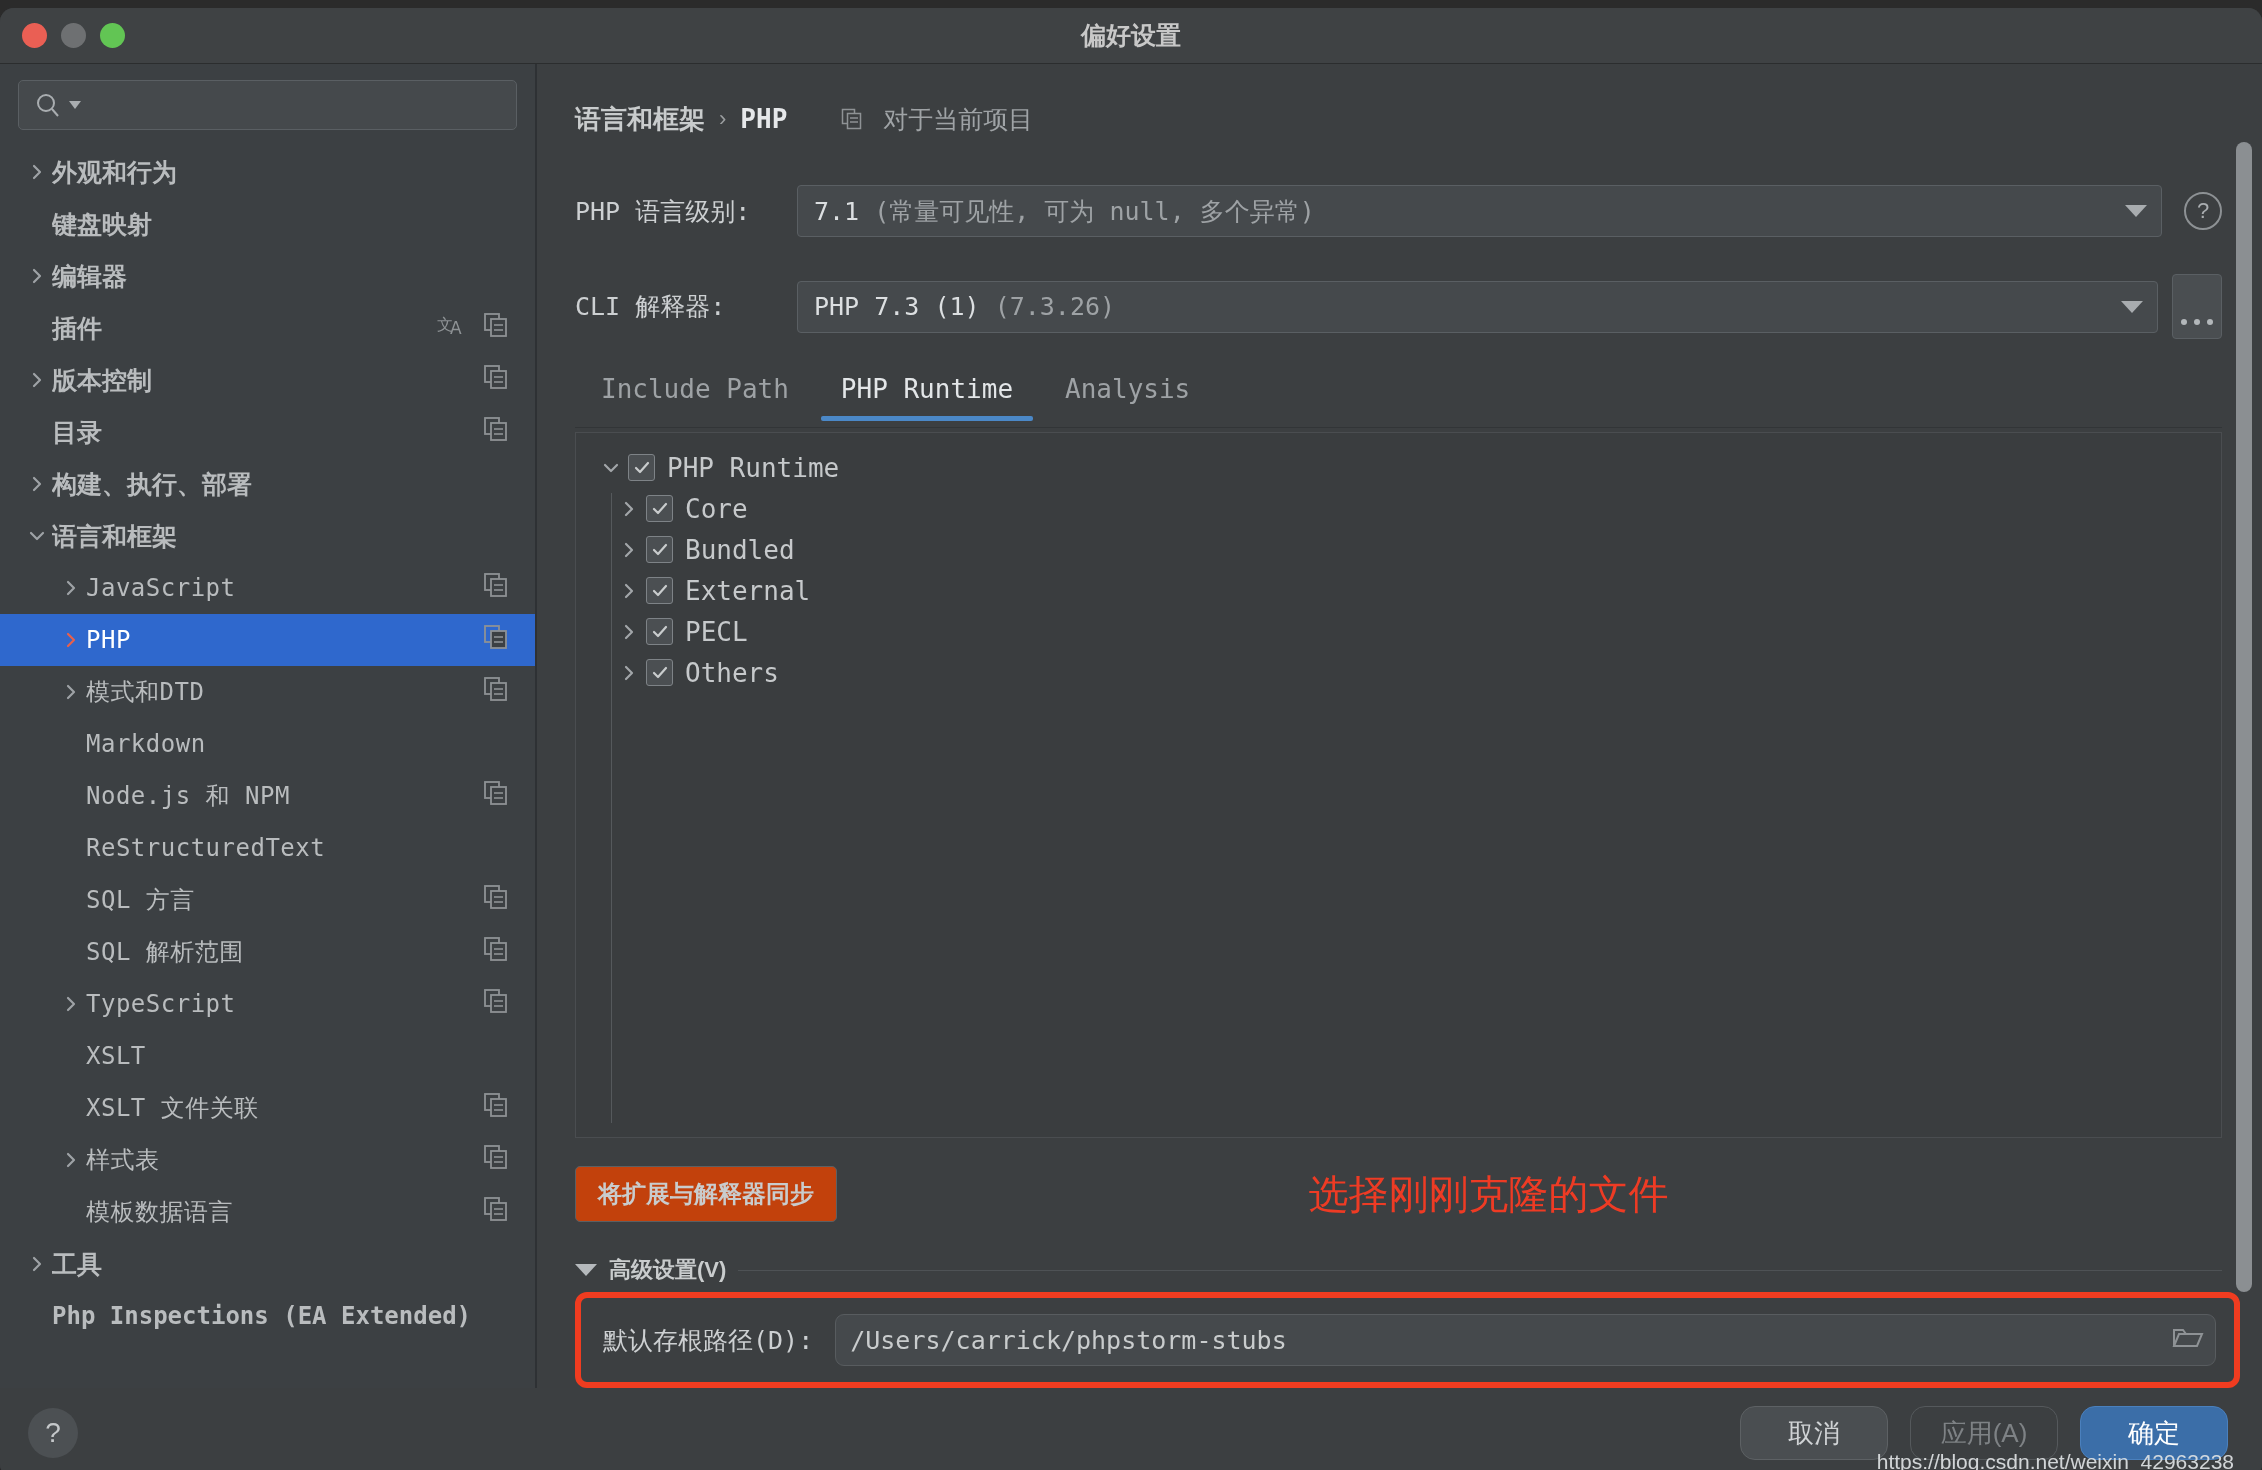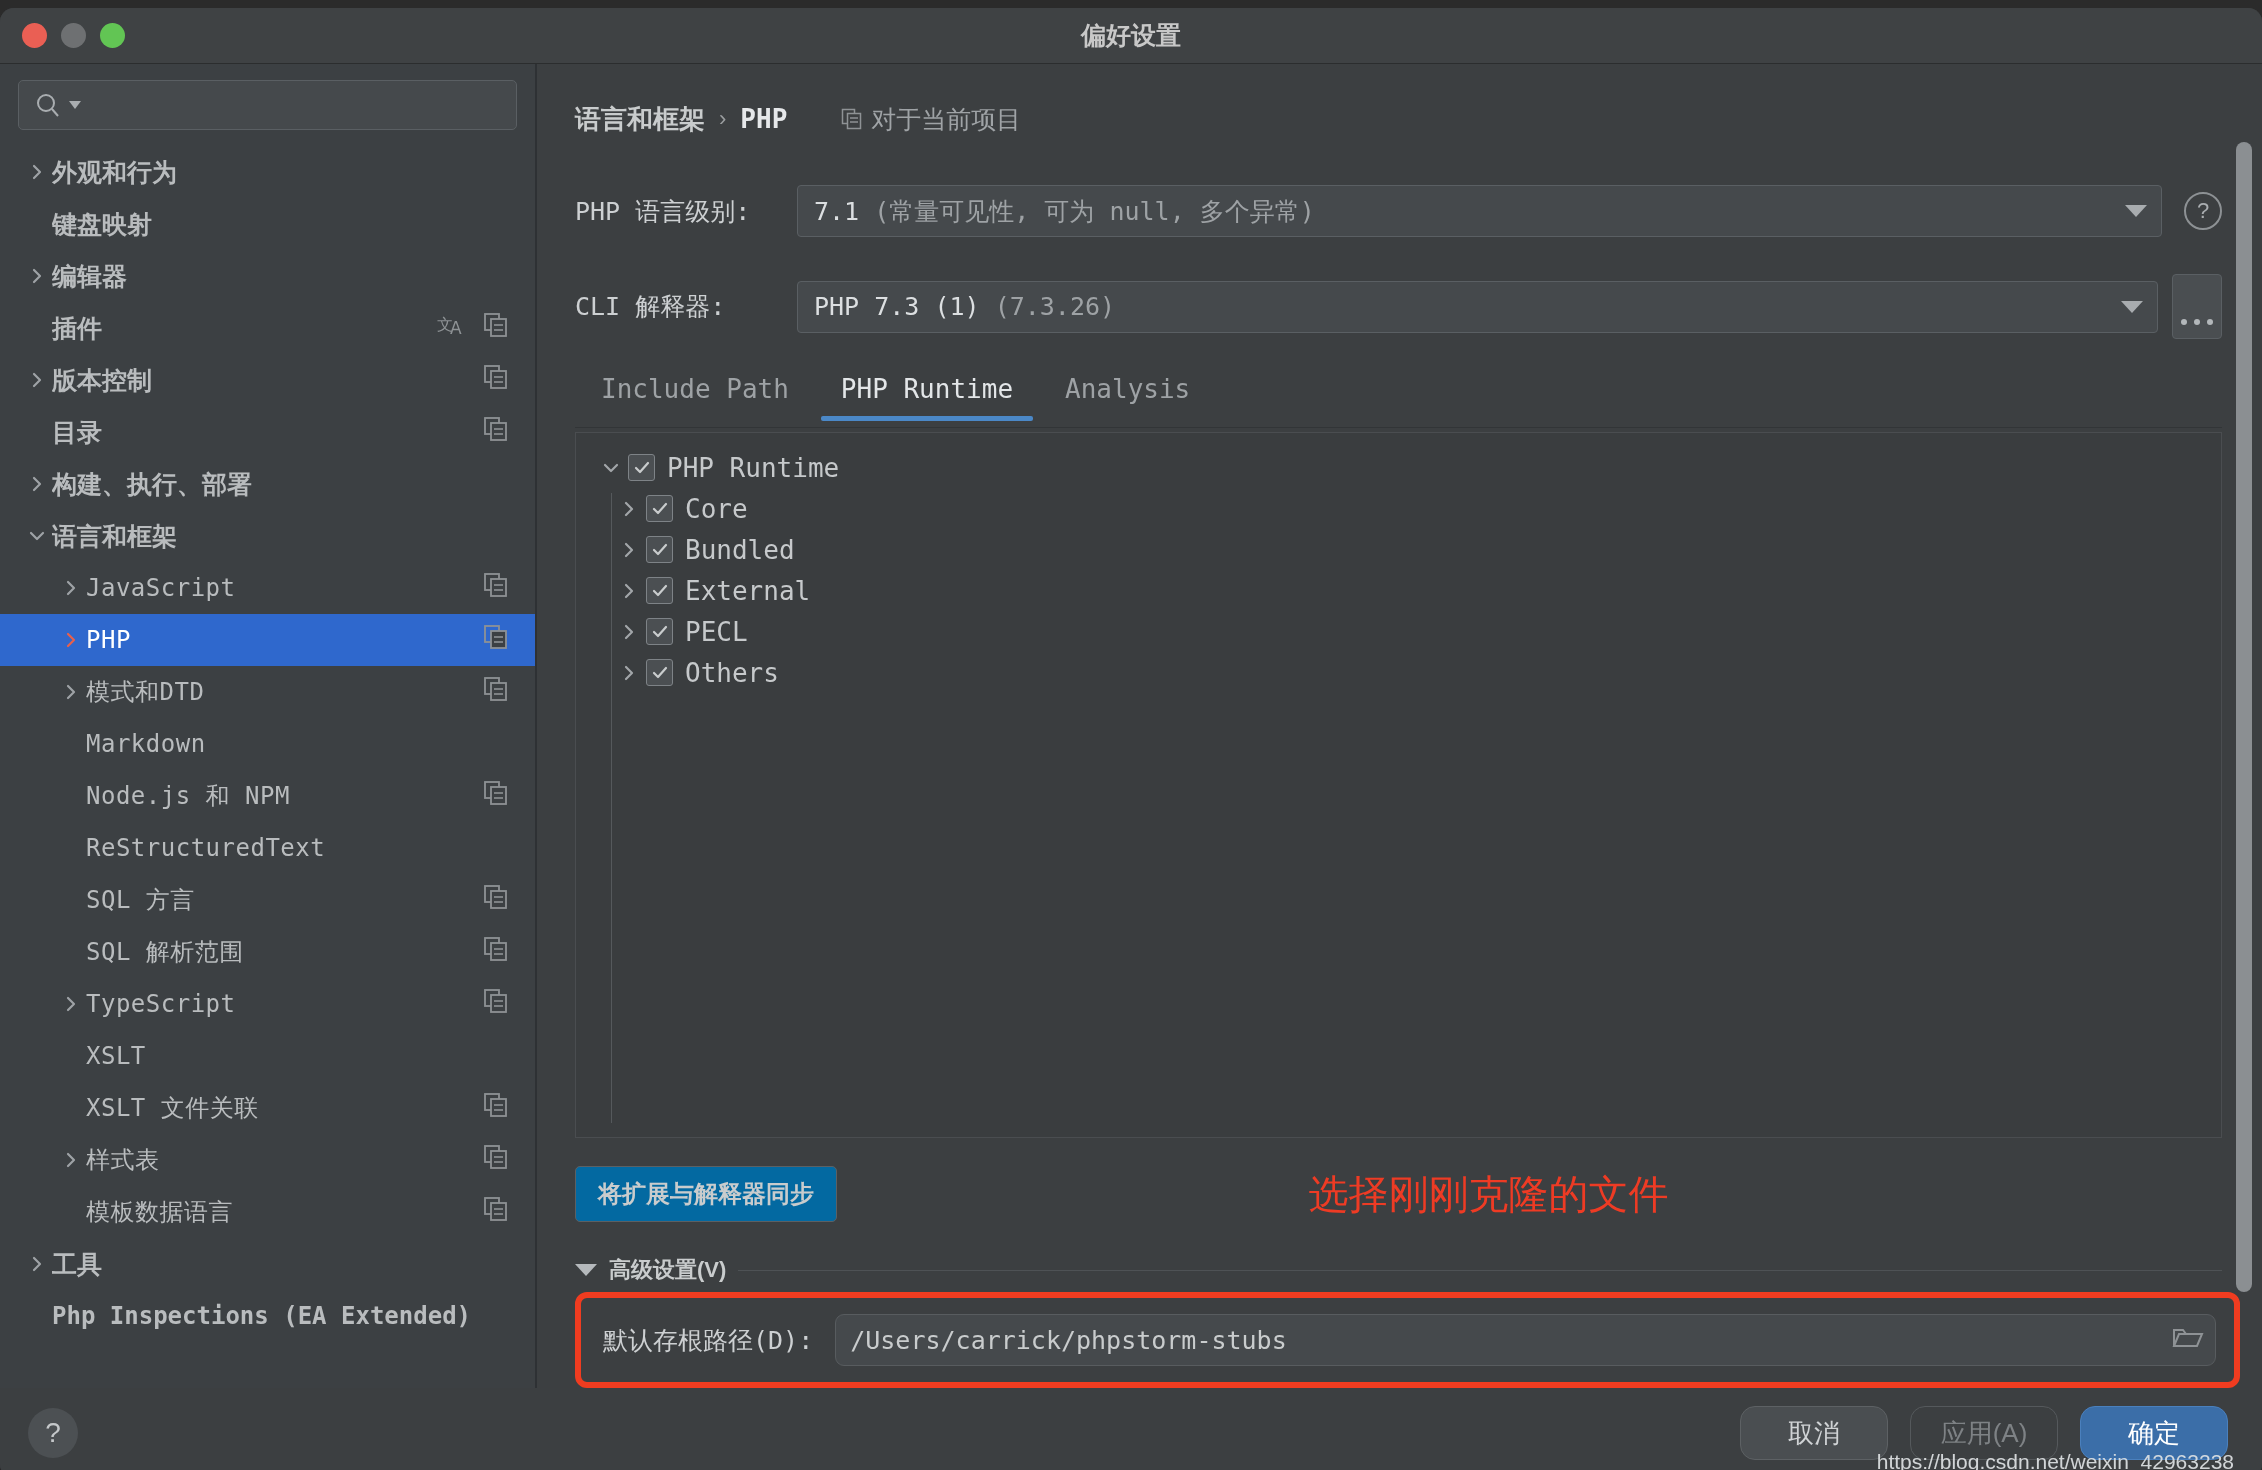--- a/index.html
+++ b/index.html
@@ -62,21 +62,21 @@
   .node.selected .chev{color:#e8604c;}
   .node .act{position:absolute;right:26px;top:0;height:52px;display:flex;align-items:center;gap:16px;}
   .node.bold-latin .lbl{font-family:"DejaVu Sans Mono","Liberation Mono",monospace;font-size:24px;font-weight:bold;}
   
   .main{flex:1 1 auto;display:flex;flex-direction:column;min-width:0;background:#3c3f41;position:relative;}
   .mainscroll{flex:1 1 auto;min-height:0;padding:0 40px 0 38px;display:flex;flex-direction:column;}
   .crumbs{display:flex;align-items:center;height:58px;flex:0 0 58px;padding-top:26px;gap:14px;}
   .crumbs .c1{color:#c9cccd;font-size:26px;font-weight:bold;}
   .crumbs .sep{color:#9a9d9f;font-size:22px;}
   .crumbs .c2{color:#e6e8ea;font-size:26px;font-weight:bold;font-family:"DejaVu Sans Mono","Liberation Mono",monospace;}
-  .crumbs .proj{display:flex;align-items:center;gap:8px;margin-left:40px;color:#9fa3a6;font-size:25px;}
+  .crumbs .proj{display:flex;align-items:center;gap:20px;margin-left:40px;color:#9fa3a6;font-size:25px;}
   .row{display:flex;align-items:center;margin-top:37px;flex:0 0 auto;}
   .row .lab{color:#cdd0d2;font-size:25px;font-family:"DejaVu Sans Mono","Liberation Mono",monospace;width:222px;flex:0 0 222px;}
   .combo{
     flex:1 1 auto;height:50px;background:#45494c;border:1px solid #5a5f63;border-radius:4px;
     display:flex;align-items:center;padding:0 12px 0 16px;position:relative;
   }
   .combo .val{
     font-family:"DejaVu Sans Mono","Liberation Mono",monospace;font-size:25px;color:#dcdfe1;
     white-space:nowrap;overflow:hidden;
   }
@@ -115,21 +115,21 @@
     width:25px;height:25px;flex:0 0 25px;border:1px solid #7e8387;border-radius:3px;background:#4b4f52;
     margin-right:12px;display:flex;align-items:center;justify-content:center;
   }
   .titem .tlbl{
     font-family:"DejaVu Sans Mono","Liberation Mono",monospace;font-size:26px;color:#c6c9cb;
   }
   .titem.child{padding-left:18px;}
   
   .syncrow{display:flex;align-items:center;margin-top:24px;flex:0 0 auto;height:64px;position:relative;}
   .btn{
-    background:#0369a1;border:1px solid #5c6063;border-radius:5px;color:#c9cccd;
+    background:#c2410c;border:1px solid #5c6063;border-radius:5px;color:#c9cccd;
     font-size:24px;height:56px;padding:0 22px;display:flex;align-items:center;font-weight:bold;
   }
   .annot{
     position:absolute;left:0;right:0;top:0;height:64px;display:flex;align-items:center;justify-content:center;
     color:#ee3b24;font-size:40px;pointer-events:none;padding-left:180px;
   }
   
   .advanced{display:flex;align-items:center;gap:12px;margin-top:22px;flex:0 0 auto;height:44px;}
   .advanced .tri{width:0;height:0;border-left:11px solid transparent;border-right:11px solid transparent;border-top:12px solid #b5b9bc;}
   .advanced .at{color:#c9cccd;font-size:22px;font-weight:bold;white-space:nowrap;}

